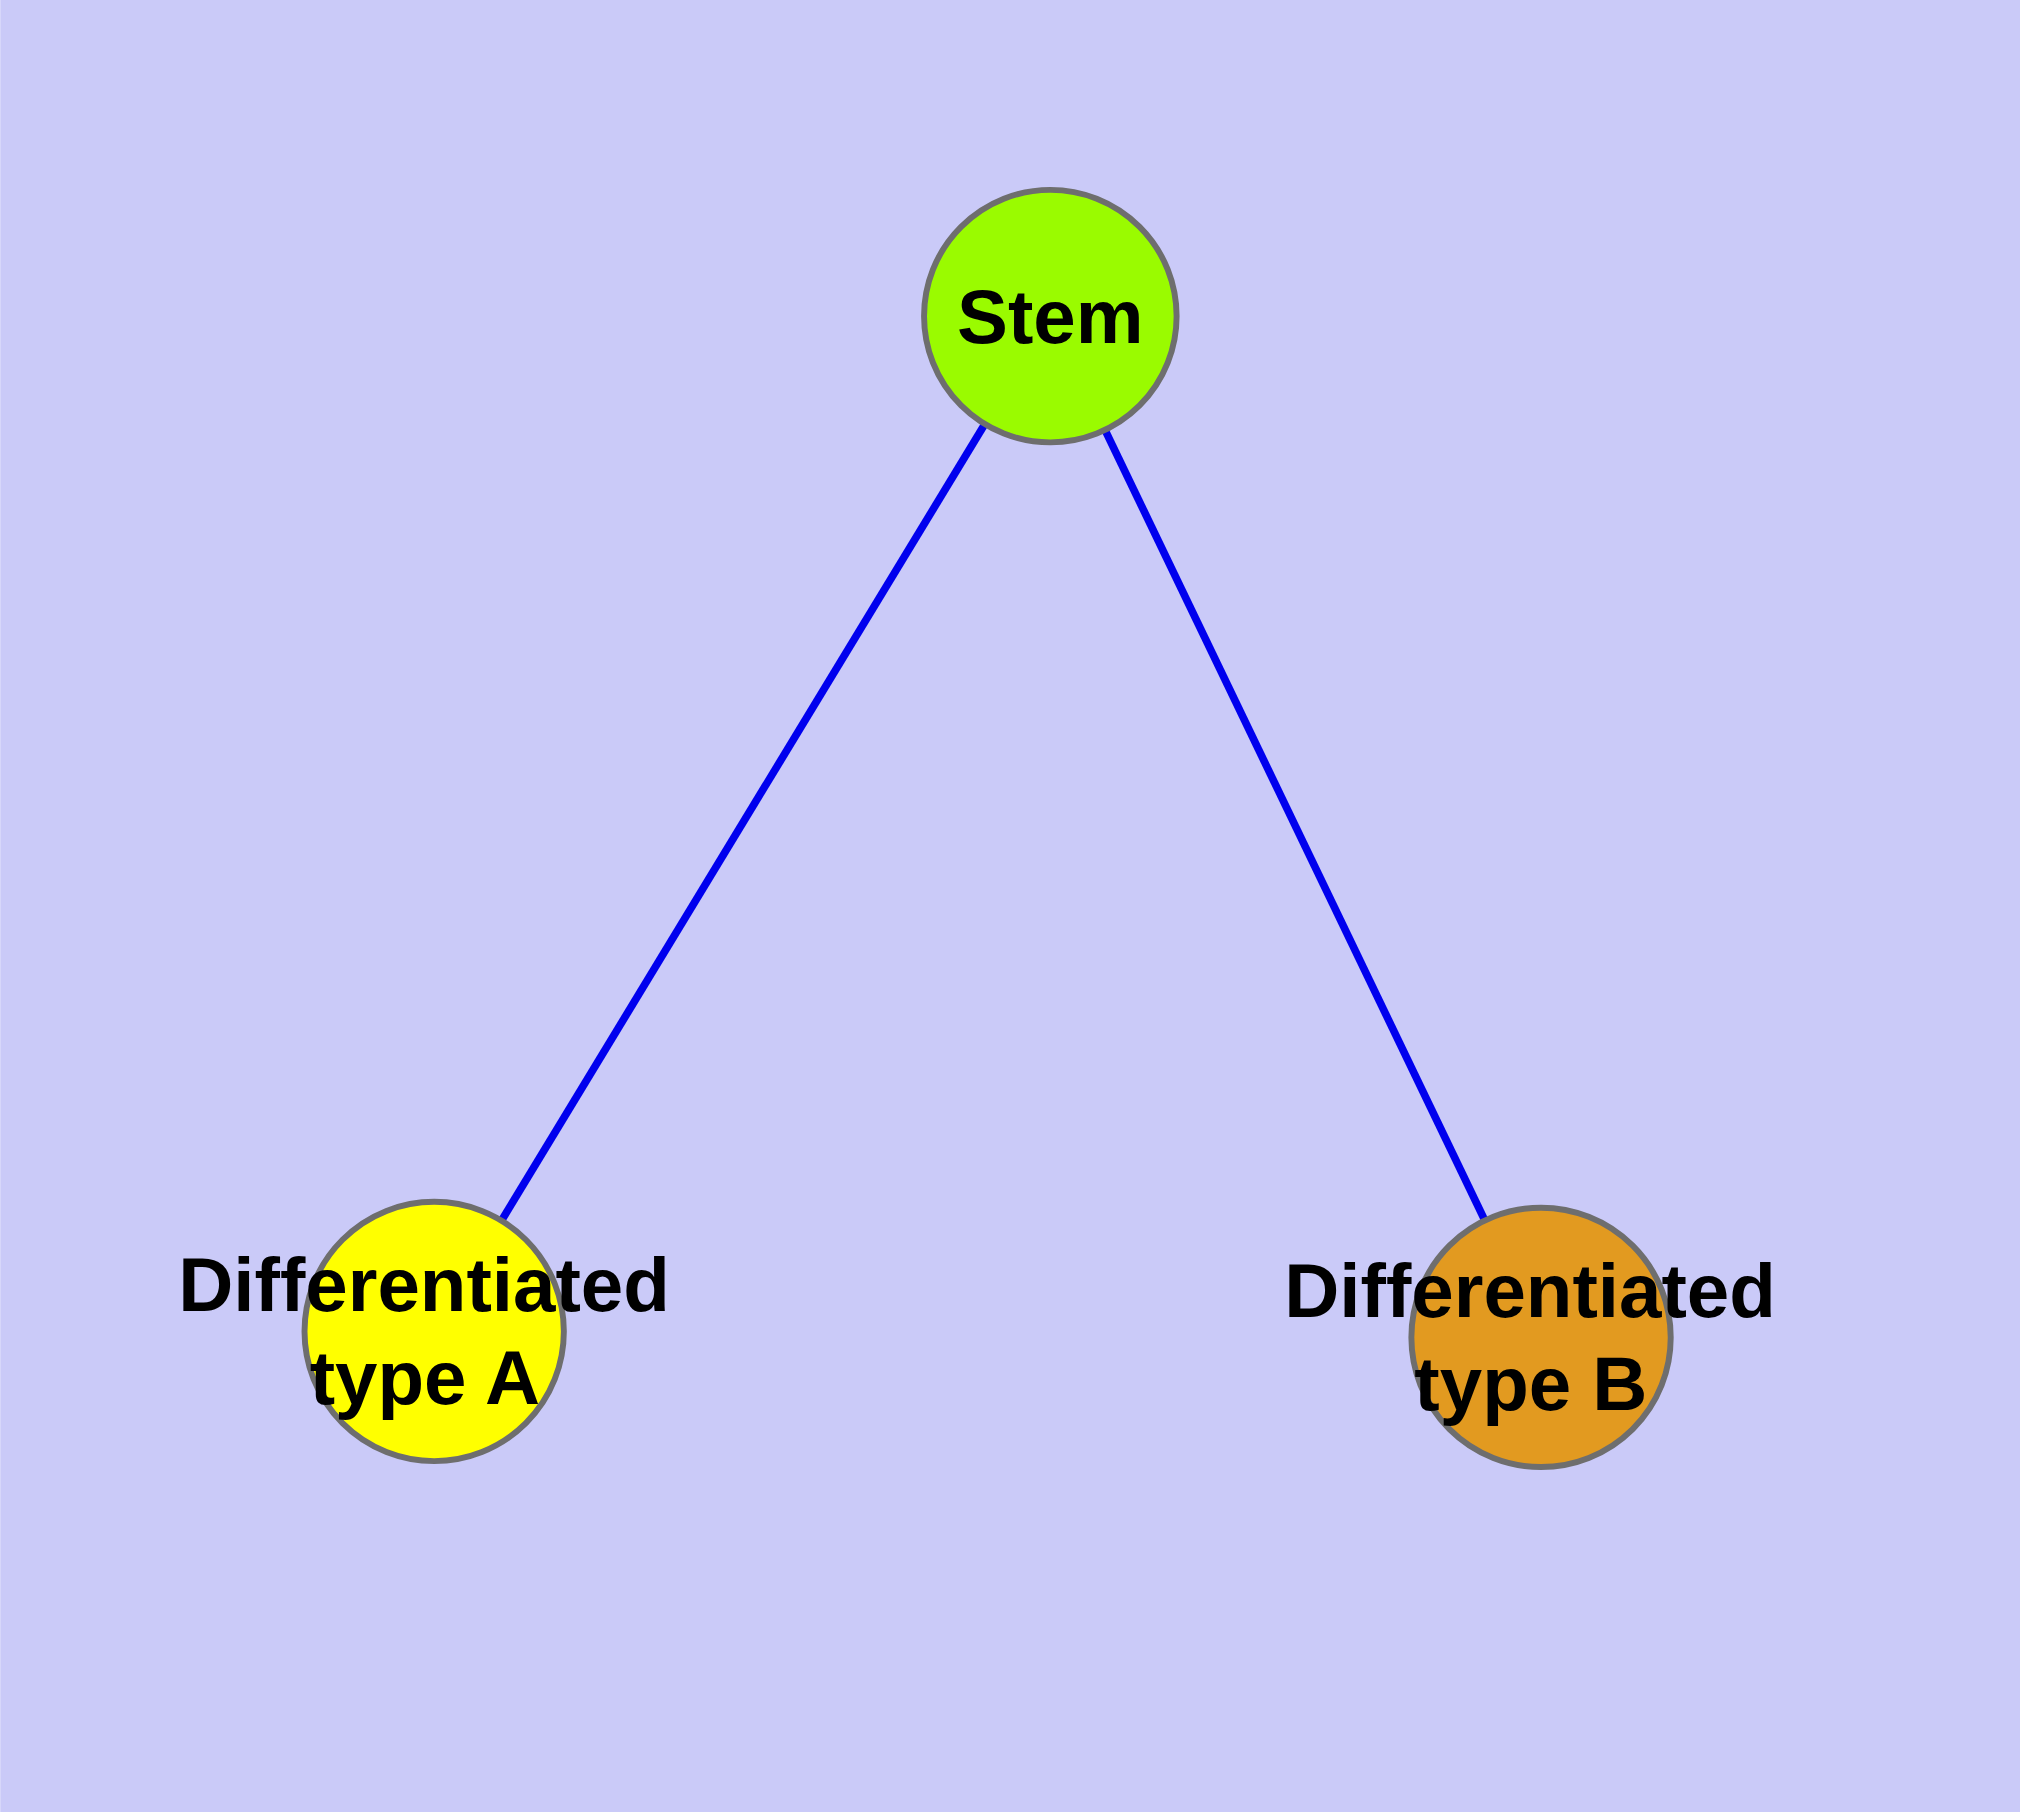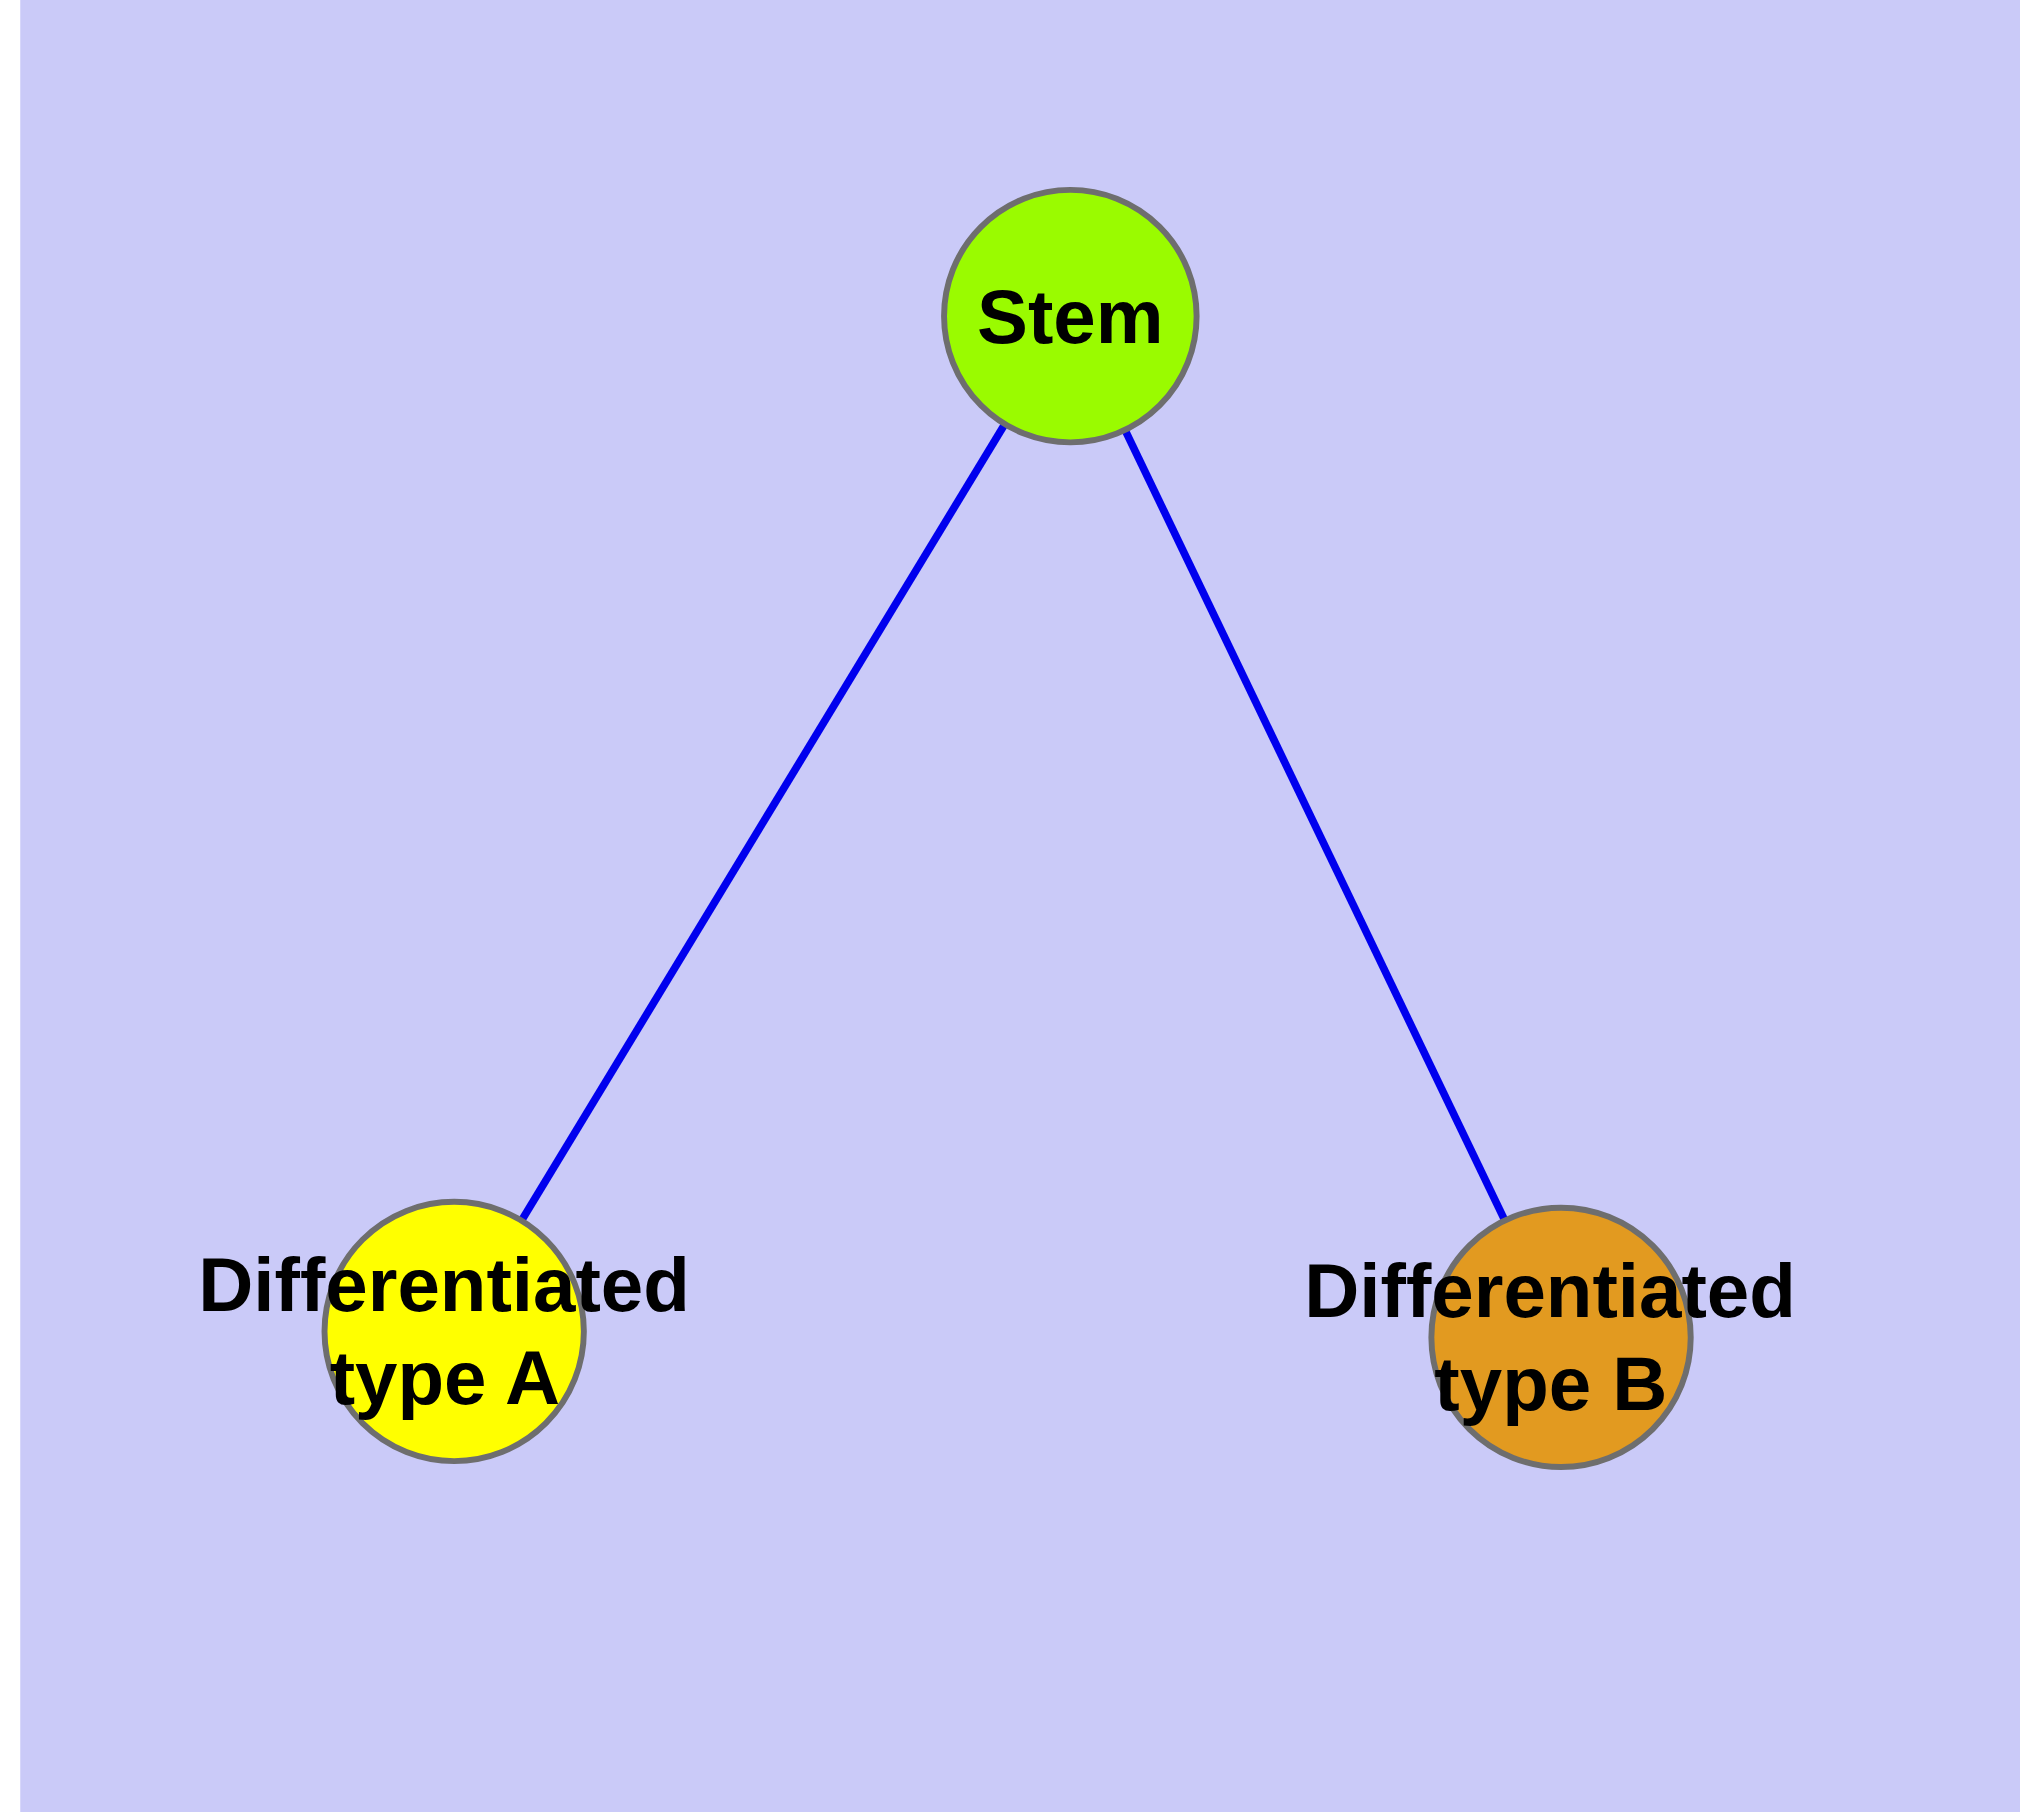--- a/index.html
+++ b/index.html
@@ -5,21 +5,20 @@
   html, body {
     margin: 0;
     padding: 0;
     width: 2021px;
     height: 1812px;
     overflow: hidden;
   }
   #diagram-root {
     width: 1869px;
     height: 1812px;
-    margin-left: 20px;
   }
   svg { display: block; }
   .node-label {
     font-family: "Liberation Sans", sans-serif;
     font-weight: bold;
     font-size: 90px;
     text-anchor: middle;
   }
   .node-circle {
     stroke-width: 7px;

